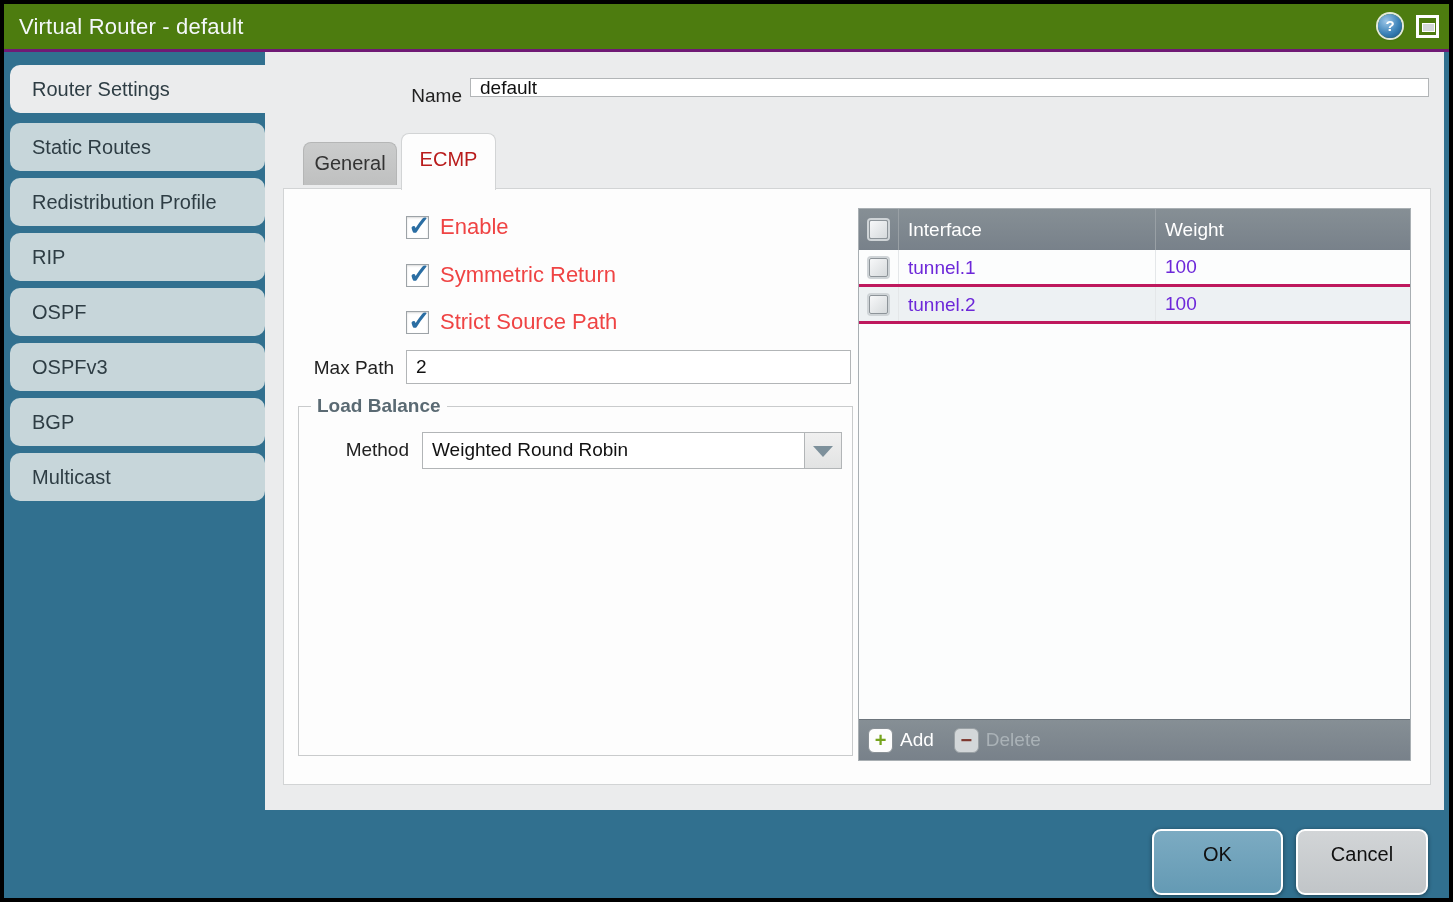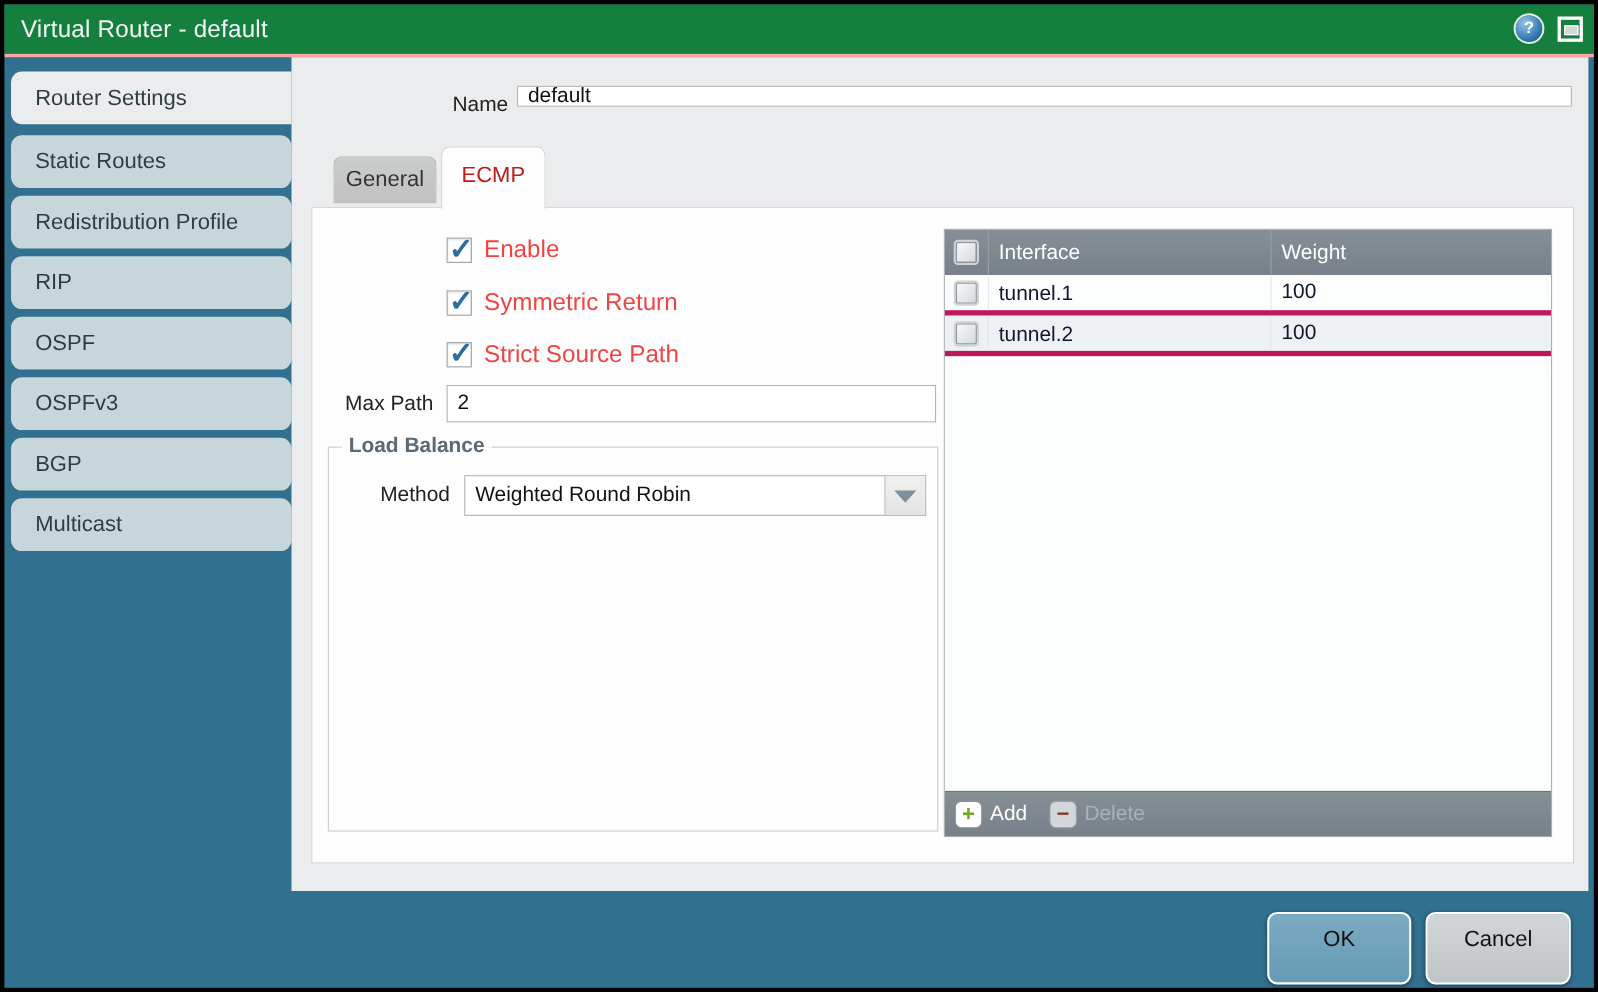--- a/index.html
+++ b/index.html
@@ -1,21 +1,21 @@
 <!DOCTYPE html>
 <html><head>
 <meta charset="utf-8">
 <style>
   * { margin:0; padding:0; box-sizing:border-box; }
   body { background:#555; font-family:"Liberation Sans", sans-serif; }
   .screen { position:relative; width:1453px; height:902px; background:#000; }
   .dialog { position:absolute; left:4px; top:4px; width:1445px; height:894px; background:#31708f; overflow:hidden; }
 
   
-  .title-bar { position:absolute; left:0; top:0; width:100%; height:48px; background:#15803d; border-bottom:3px solid #fca5a5; }
+  .title-bar { position:absolute; left:0; top:0; width:100%; height:48px; background:#4d7c0f; border-bottom:3px solid #701a75; }
   .title-bar .title { position:absolute; left:15px; top:10px; color:#f4f8fa; font-size:22px; letter-spacing:.2px; }
   .tb-icons { position:absolute; right:10px; top:10px; display:flex; gap:14px; align-items:center; }
   .help-ic { width:24px; height:24px; border-radius:50%;
       background:radial-gradient(circle at 35% 30%, #9cc6e8, #3c82b8 55%, #1b588c 90%);
       box-shadow:0 0 0 2px rgba(255,255,255,.85), 0 1px 3px rgba(0,0,0,.4);
       color:#fff; font-weight:bold; font-size:15px; text-align:center; line-height:24px; cursor:pointer; }
   .win-ic { width:23px; height:23px; border:3px solid #fff; background:transparent; position:relative; cursor:pointer; }
   .win-ic::after { content:""; position:absolute; left:3px; top:5px; width:11px; height:7px; background:#d4d8da; border:1px solid #fff; }
 
   
@@ -62,21 +62,21 @@
       border-left:10px solid transparent; border-right:10px solid transparent; border-top:11px solid #7d909b; }
 
   
   .tbl { position:absolute; left:574px; top:19px; width:553px; height:553px; border:1px solid #a9afb3; display:flex; flex-direction:column; background:#fcfdfd; }
   .tbl-head { height:41px; background:linear-gradient(#868f95,#78818a); display:flex; align-items:center; color:#fff; font-size:19px; flex:0 0 auto; }
   .hcell-cb { width:40px; display:flex; justify-content:center; align-items:center; align-self:stretch; border-right:1px solid #99a0a5; }
   .hcell-if { width:257px; padding-left:9px; align-self:stretch; line-height:41px; border-right:1px solid #99a0a5; }
   .hcell-w { flex:1; padding-left:9px; line-height:41px; }
   .tbl-cb { width:19px; height:19px; background:linear-gradient(135deg,#f7f8f9,#d6dadc); border:1px solid #8d9499;
       box-shadow:0 0 0 2px #cfd4d7; border-radius:2px; cursor:pointer; }
-  .trow { height:37px; display:flex; align-items:center; font-size:19px; color:#0f172a; flex:0 0 auto; border-bottom:5px solid #be185d; }
+  .trow { height:37px; display:flex; align-items:center; font-size:19px; color:#6d28d9; flex:0 0 auto; border-bottom:3px solid #be185d; }
   .trow.alt { background:#edf1f3;justify-content:flex-end; }
   .rcell-cb { width:40px; display:flex; justify-content:center; align-items:center; align-self:stretch; border-right:1px solid #e4e7e9; }
   .rcell-if { width:257px; padding-left:9px; border-right:1px solid #e4e7e9; align-self:stretch; line-height:36px; }
   .rcell-w { flex:1; padding-left:9px; }
   .tbl-fill { flex:1; background:#fcfdfd; }
   .tbl-foot { height:41px; background:linear-gradient(#868f95,#78818a); border-top:1px solid #6c757c; display:flex; align-items:center; padding-left:9px; gap:8px; flex:0 0 auto; }
   .mini-btn { width:25px; height:25px; border-radius:6px; display:flex; align-items:center; justify-content:center; font-weight:bold; font-size:20px; line-height:1; }
   .add-ic { background:#fdfdfd; border:1px solid #8a9196; color:#76a41e; cursor:pointer; }
   .del-ic { background:#d3d7d9; border:1px solid #9aa1a5; color:#7e392f; }
   .foot-label { font-size:19px; }

